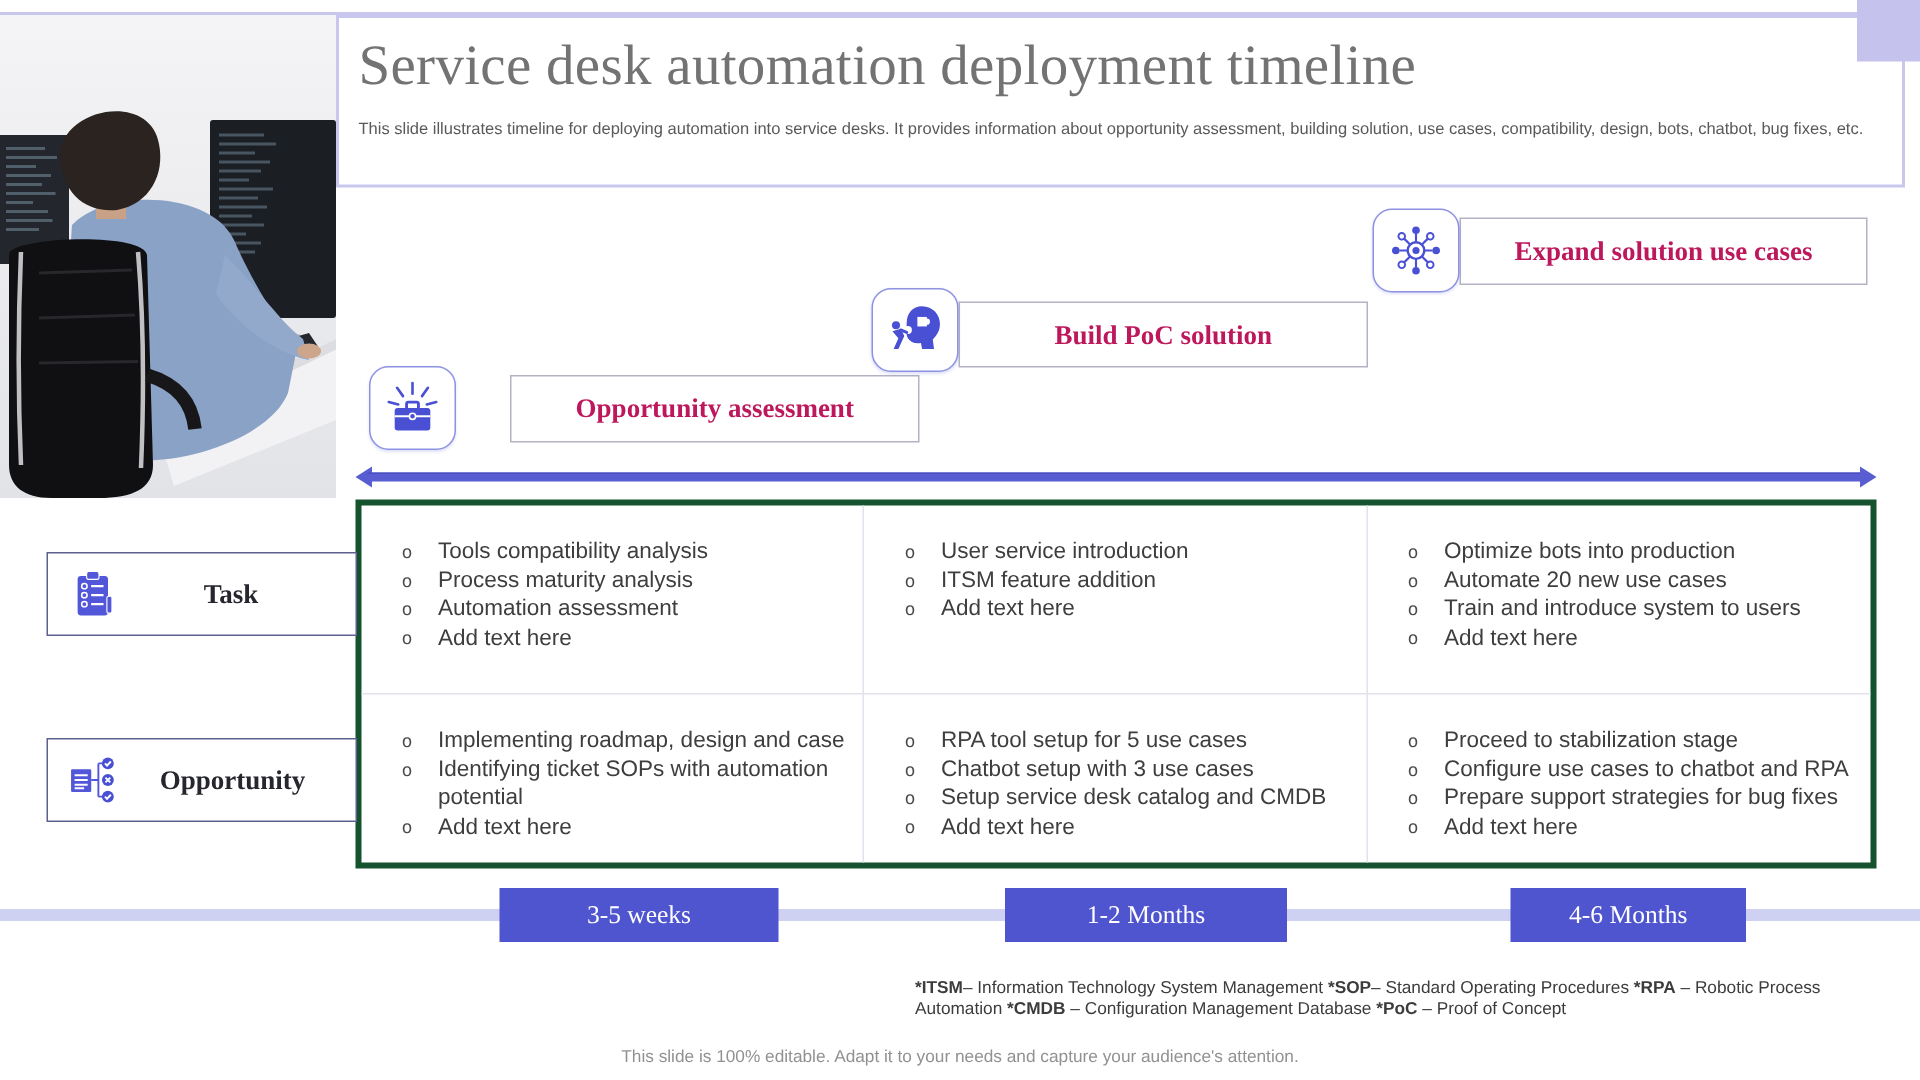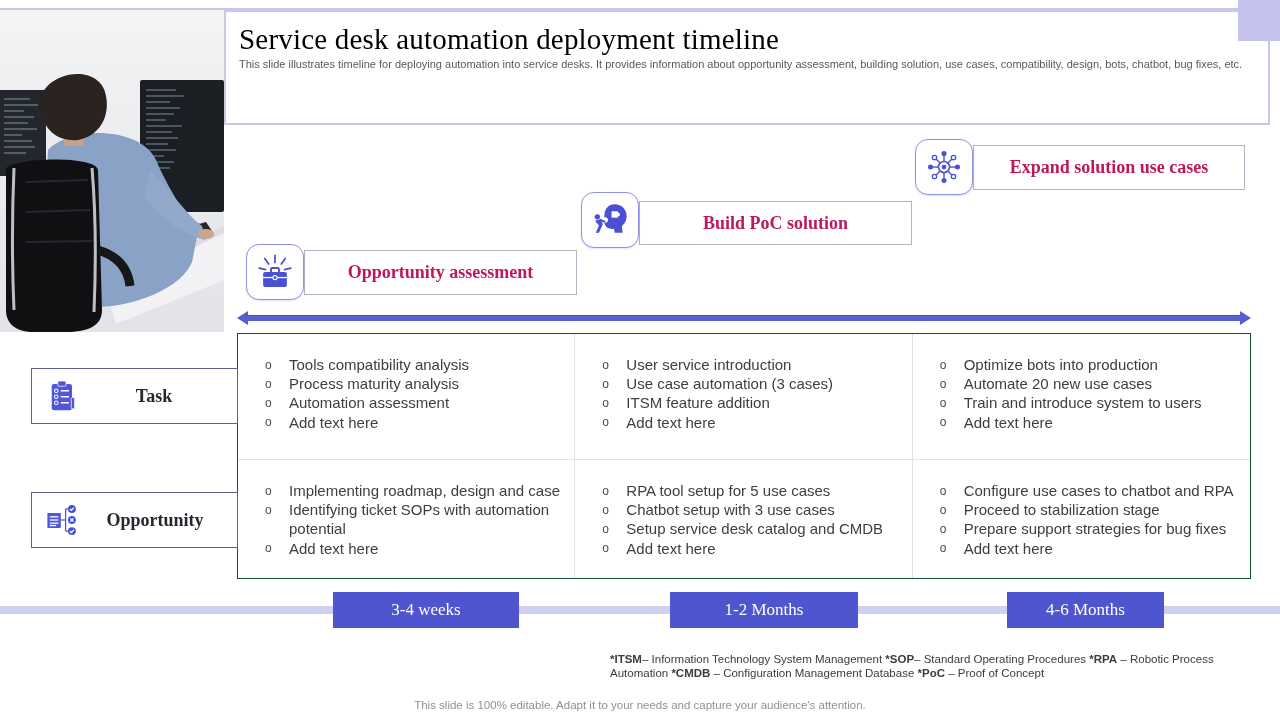--- a/index.html
+++ b/index.html
@@ -13,57 +13,57 @@
   
   .top-line { position:absolute; left:0; top:8px; width:1280px; height:3px; background:#c9c6ee; }
   .corner-block { position:absolute; left:1238px; top:0; width:42px; height:41px; background:#c5c2ee; z-index:6; }
 
   
   .title-box {
     position:absolute; left:224px; top:10px; width:1046px; height:115px;
     background:#ffffff; border:2px solid #cac7ee; padding:10px 14px 0 13px; z-index:2;
   }
   .title {
-    font-family:"Liberation Serif", serif; font-size:29px; color:#000000;
+    font-family:"Liberation Serif", serif; font-size:38px; color:#737373;
     font-weight:400; letter-spacing:0.2px; line-height:1.2;
   }
   .subtitle {
-    margin-top:0; font-size:11px; color:#595959; line-height:1.45; max-width:1020px;
+    margin-top:11px; font-size:11px; color:#595959; line-height:1.45; max-width:1020px;
   }
 
   
   .photo { position:absolute; left:0; top:10px; width:224px; height:322px; z-index:1; }
 
   
   .step { position:absolute; z-index:3; }
   .icon-tile {
     position:absolute; left:0; top:0; width:58px; height:56px; background:#ffffff;
     border:1px solid #8e92e3; border-radius:13px; display:flex; align-items:center;
     justify-content:center; box-shadow:0 1px 2px rgba(80,85,210,0.18); z-index:2;
   }
   .step-label {
     position:absolute; left:58px; background:#ffffff; border:1px solid #b3b3c4;
     display:flex; align-items:center; justify-content:center;
     font-family:"Liberation Serif", serif; font-weight:700; font-size:18px; color:#be185d;
   }
-  #step-1 { left:246px; top:244px; }  #step-1 .step-label { top:6px;  width:273px; height:45px; }
+  #step-1 { left:246px; top:244px; }  #step-1 .step-label { top:6px;  width:273px; height:45px;margin-left:36px; }
   #step-2 { left:581px; top:192px; }  #step-2 .step-label { top:9px;  width:273px; height:44px; }
   #step-3 { left:915px; top:139px; }  #step-3 .step-label { top:6px;  width:272px; height:45px; }
 
   
   .timeline-arrow { position:absolute; left:237px; top:311px; width:1014px; height:14px; z-index:2; }
   .timeline-arrow .shaft { position:absolute; left:8px; right:8px; top:4px; height:6px; background:#585dd1; border-top:1px solid #4a4fc0; }
   .timeline-arrow .head { position:absolute; top:0; width:0; height:0; border-top:7px solid transparent; border-bottom:7px solid transparent; }
   .timeline-arrow .head.left  { left:0; border-right:11px solid #585dd1; }
   .timeline-arrow .head.right { right:0; border-left:11px solid #585dd1; }
 
   
   .grid {
     position:absolute; left:237px; top:333px; width:1014px; height:246px;
-    border:1px solid #14532d; display:grid; grid-template-columns:1fr 1fr 1fr;
+    border:4px solid #14532d; display:grid; grid-template-columns:1fr 1fr 1fr;
     grid-template-rows:126px 1fr; background:#ffffff; z-index:2;
   }
   .cell { border-right:1px solid #e2e2ec; }
   .cell.col-3 { border-right:none; }
   .cell.row-1 { border-bottom:1px solid #e2e2ec; }
   .cell ul { list-style:none; margin:0; padding:21px 8px 0 24px; }
   .cell li {
     position:relative; padding-left:27px; font-size:15px; line-height:19.2px; color:#3e3e3e;
   }
   .cell li::before {
@@ -257,21 +257,20 @@
       <ul>
           <li>Tools compatibility analysis</li>
           <li>Process maturity analysis</li>
           <li>Automation assessment</li>
           <li>Add text here</li>
         </ul>
     </div>
     <div class="cell row-1 col-2">
       <ul>
           <li>User service introduction</li>
-          <li>Use case automation (3 cases)</li>
           <li>ITSM feature addition</li>
           <li>Add text here</li>
         </ul>
     </div>
     <div class="cell row-1 col-3">
       <ul>
           <li>Optimize bots into production</li>
           <li>Automate 20 new use cases</li>
           <li>Train and introduce system to users</li>
           <li>Add text here</li>
@@ -287,22 +286,22 @@
     <div class="cell row-2 col-2">
       <ul>
           <li>RPA tool setup for 5 use cases</li>
           <li>Chatbot setup with 3 use cases</li>
           <li>Setup service desk catalog and CMDB</li>
           <li>Add text here</li>
         </ul>
     </div>
     <div class="cell row-2 col-3">
       <ul>
+          <li>Proceed to stabilization stage</li>
           <li>Configure use cases to chatbot and RPA</li>
-          <li>Proceed to stabilization stage</li>
           <li>Prepare support strategies for bug fixes</li>
           <li>Add text here</li>
         </ul>
     </div>
   </div>
 
   <div class="row-label-box" id="row-task">
     <span>
       <svg width="36" height="36" viewBox="0 0 48 48">
         <rect x="9" y="8" width="27" height="35" rx="3" fill="#5157d8"></rect>
@@ -344,20 +343,20 @@
         <circle cx="34" cy="24" r="5" fill="#4a50d4"></circle>
         <path d="M32,22 l4,4 M36,22 l-4,4" stroke="#ffffff" stroke-width="1.6"></path>
         <circle cx="34" cy="38" r="5" fill="#4a50d4"></circle>
         <path d="M31.5,38 l1.8,1.8 l3.2,-3.4" stroke="#ffffff" stroke-width="1.6" fill="none"></path>
       </svg>
     </span>
     <span class="row-label-text">Opportunity</span>
   </div>
 
   <div class="band"></div>
-  <div class="badge" id="badge-1">3-4 weeks</div>
+  <div class="badge" id="badge-1">3-5 weeks</div>
   <div class="badge" id="badge-2">1-2 Months</div>
   <div class="badge" id="badge-3">4-6 Months</div>
 
   <div class="footnote"><b>*ITSM</b><span>– Information Technology System Management </span><b>*SOP</b><span>– Standard Operating Procedures </span><b>*RPA</b><span> – Robotic Process Automation </span><b>*CMDB</b><span> – Configuration Management Database </span><b>*PoC</b><span> – Proof of Concept</span></div>
   <div class="footer-note">This slide is 100% editable. Adapt it to your needs and capture your audience's attention.</div>
 
 </div>
 
 </body></html>

